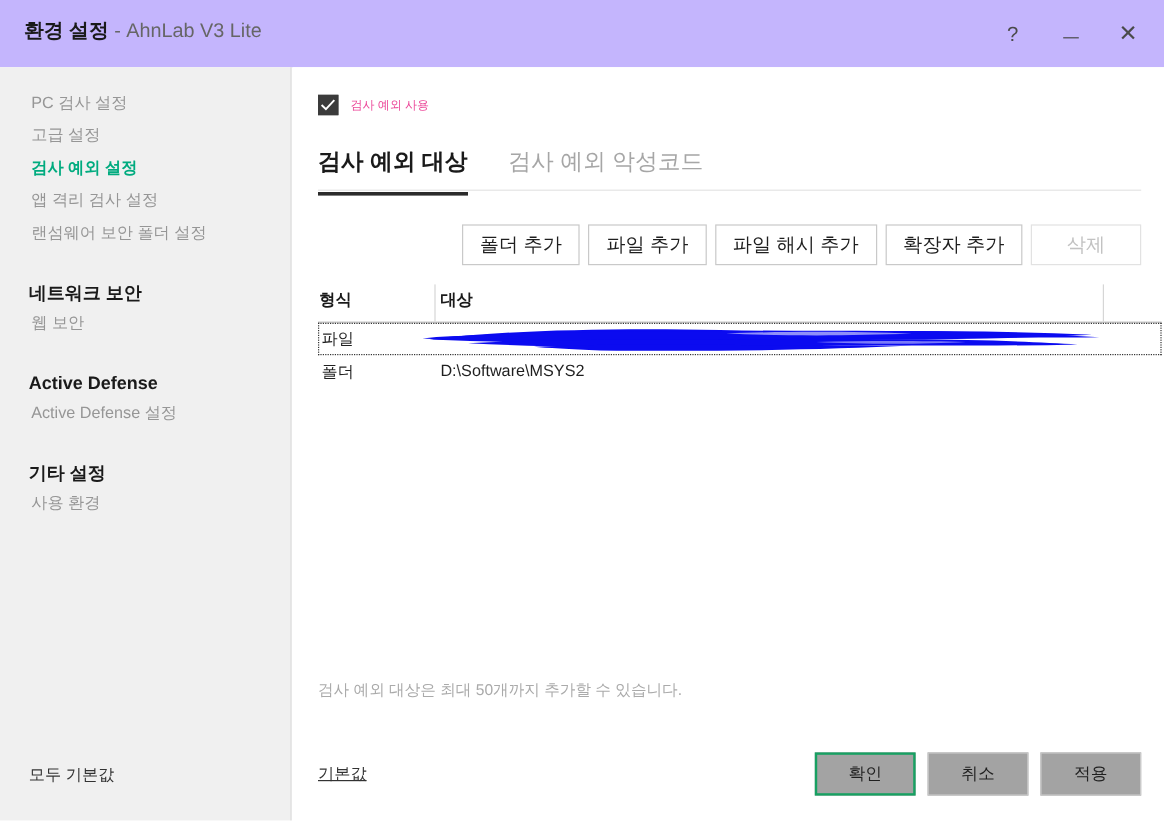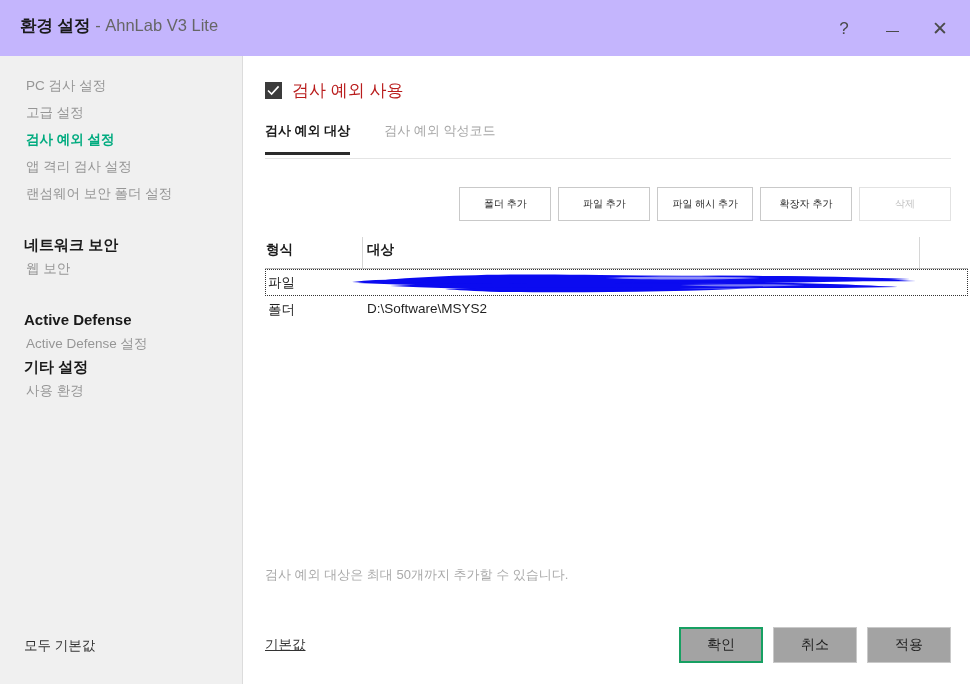--- a/index.html
+++ b/index.html
@@ -143,35 +143,35 @@
     border: 1px solid #3b3b3b;
     box-sizing: border-box;
     display: flex;
     align-items: center;
     justify-content: center;
     flex: 0 0 auto;
   }
   .checkbox svg { display: block; }
   .check-label {
     margin-left: 10px;
-    font-size: 17px;
-    color: #b91c1c;
+    font-size: 10px;
+    color: #ec4899;
     white-space: nowrap;
   }
 
   
   .tabs {
     position: absolute;
     left: 21px;
     top: 66px;
     display: flex;
     align-items: flex-end;
   }
   .tab {
-    font-size: 13px;
+    font-size: 19px;
     color: #a6a6a6;
     padding: 0 0 12px 0;
     margin-right: 34px;
     white-space: nowrap;
     cursor: pointer;
     border-bottom: 3px solid transparent;
   }
   .tab.active {
     color: #1a1a1a;
     font-weight: bold;
@@ -199,21 +199,21 @@
   }
   .btn {
     height: 34px;
     min-width: 92px;
     padding: 0 14px;
     margin-left: 7px;
     background: #ffffff;
     border: 1px solid #c9c9c9;
     box-sizing: border-box;
     font-family: inherit;
-    font-size: 10px;
+    font-size: 16px;
     color: #1f1f1f;
     cursor: pointer;
     white-space: nowrap;
   }
   .btn.disabled {
     color: #c2c2c2;
     border-color: #e2e2e2;
     cursor: default;
   }
 
@@ -368,21 +368,21 @@
           <div class="nav-item">랜섬웨어 보안 폴더 설정</div>
         </div>
         <div class="nav-group" style="margin-top: 28px;">
           <div class="nav-title">네트워크 보안</div>
           <div class="nav-item">웹 보안</div>
         </div>
         <div class="nav-group" style="margin-top: 28px;">
           <div class="nav-title">Active Defense</div>
           <div class="nav-item">Active Defense 설정</div>
         </div>
-        <div class="nav-group" style="">
+        <div class="nav-group" style="margin-top: 28px;">
           <div class="nav-title">기타 설정</div>
           <div class="nav-item">사용 환경</div>
         </div>
       </div>
     <div class="reset-all-link">모두 기본값</div>
   </div>
 
   <div class="main">
 
     <div class="check-row">

